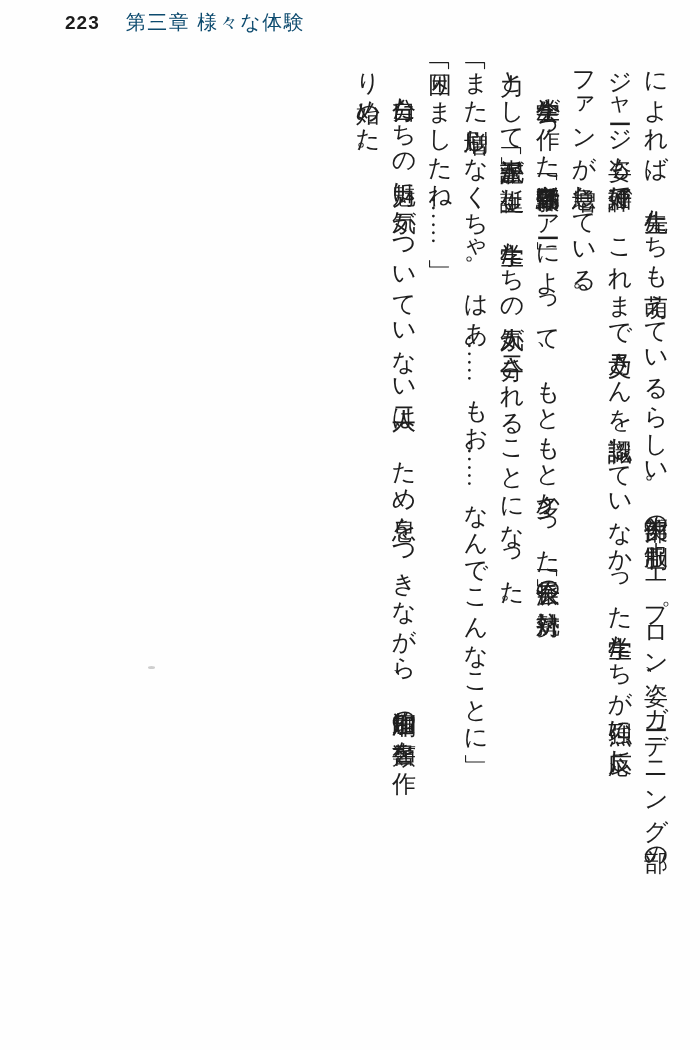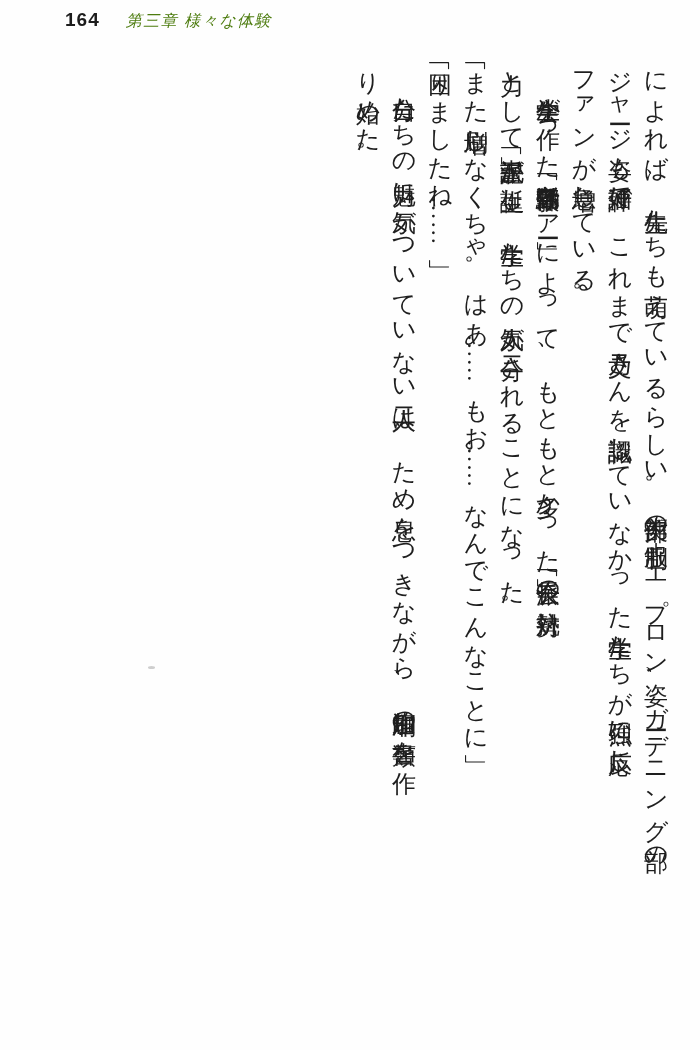--- a/index.html
+++ b/index.html
@@ -25,25 +25,24 @@
     gap: 26px;
     font-family: "Liberation Sans", "DejaVu Sans", sans-serif;
     color: #1c1c1c;
   }
   .page-number {
     font-size: 19px;
     font-weight: 600;
     letter-spacing: 1px;
   }
   .chapter-title {
-    font-size: 16px;
+    font-size: 20px;
     font-weight: 500;
     letter-spacing: 1.5px;
-    color: #4d7c0f;
-    font-style: italic;
+    color: #0c4a6e;
   }
 
   
   .text-block {
     position: absolute;
     top: 55px;
     right: 26px;
     height: 988px;
     writing-mode: vertical-rl;
     text-orientation: mixed;
@@ -73,21 +72,21 @@
     background: #c2c2c2;
     opacity: 0.8;
   }
 </style>
 </head>
 <body>
 
 <div id="page">
 
   <div class="running-header">
-    <span class="page-number">164</span>
+    <span class="page-number">223</span>
     <span class="chapter-title">第三章 様々な体験</span>
   </div>
 
   <div class="text-block">
       <span class="vline">によれば、先生たちも萌えているらしい。美術部の制服＋エプロン姿、ガーデニング部の</span>
       <span class="vline">ジャージ姿も好評価で、これまで文乃さんを認識していなかった学生たちが強烈に反応し、</span>
       <span class="vline">ファンが急増している。</span>
       <span class="vline indent">学生会が作った「各部活動体験ツアー」によって、もともと多かった「会長派」の対抗勢</span>
       <span class="vline">力として「書記派」が誕生し、学生たちの人気が二分されることになった。</span>
       <span class="vline">「また増刷しなくちゃ。はあ……もお……なんでこんなことに」</span>

